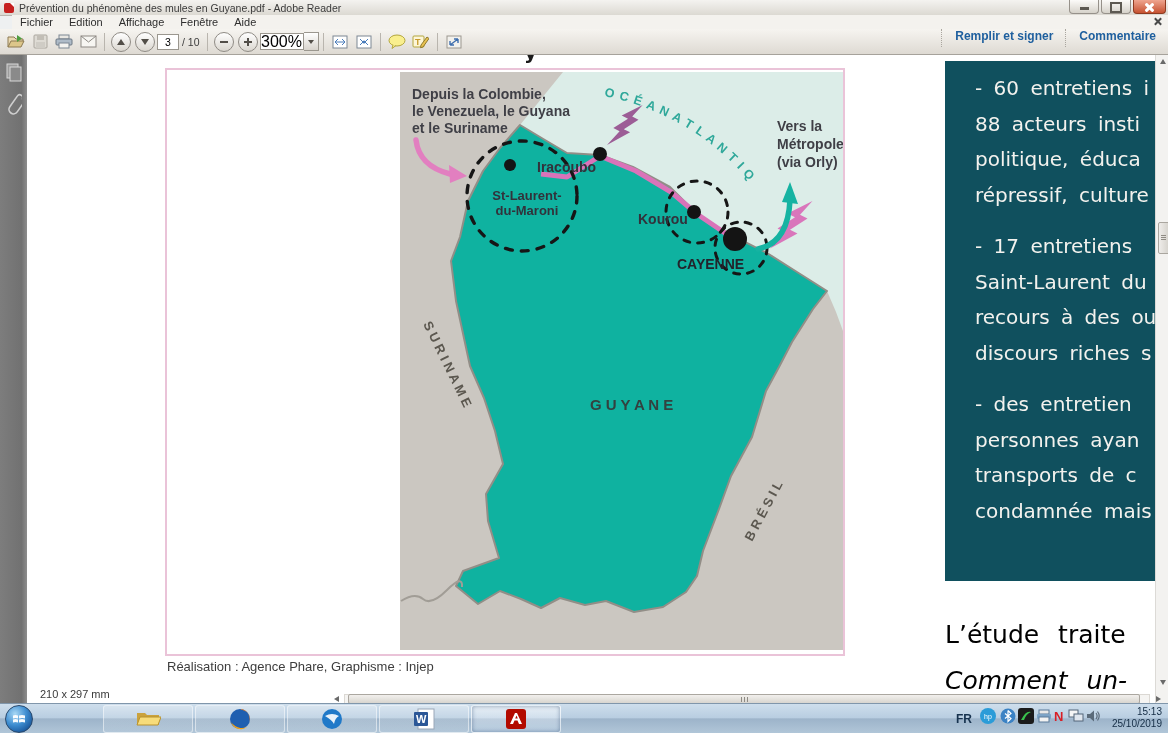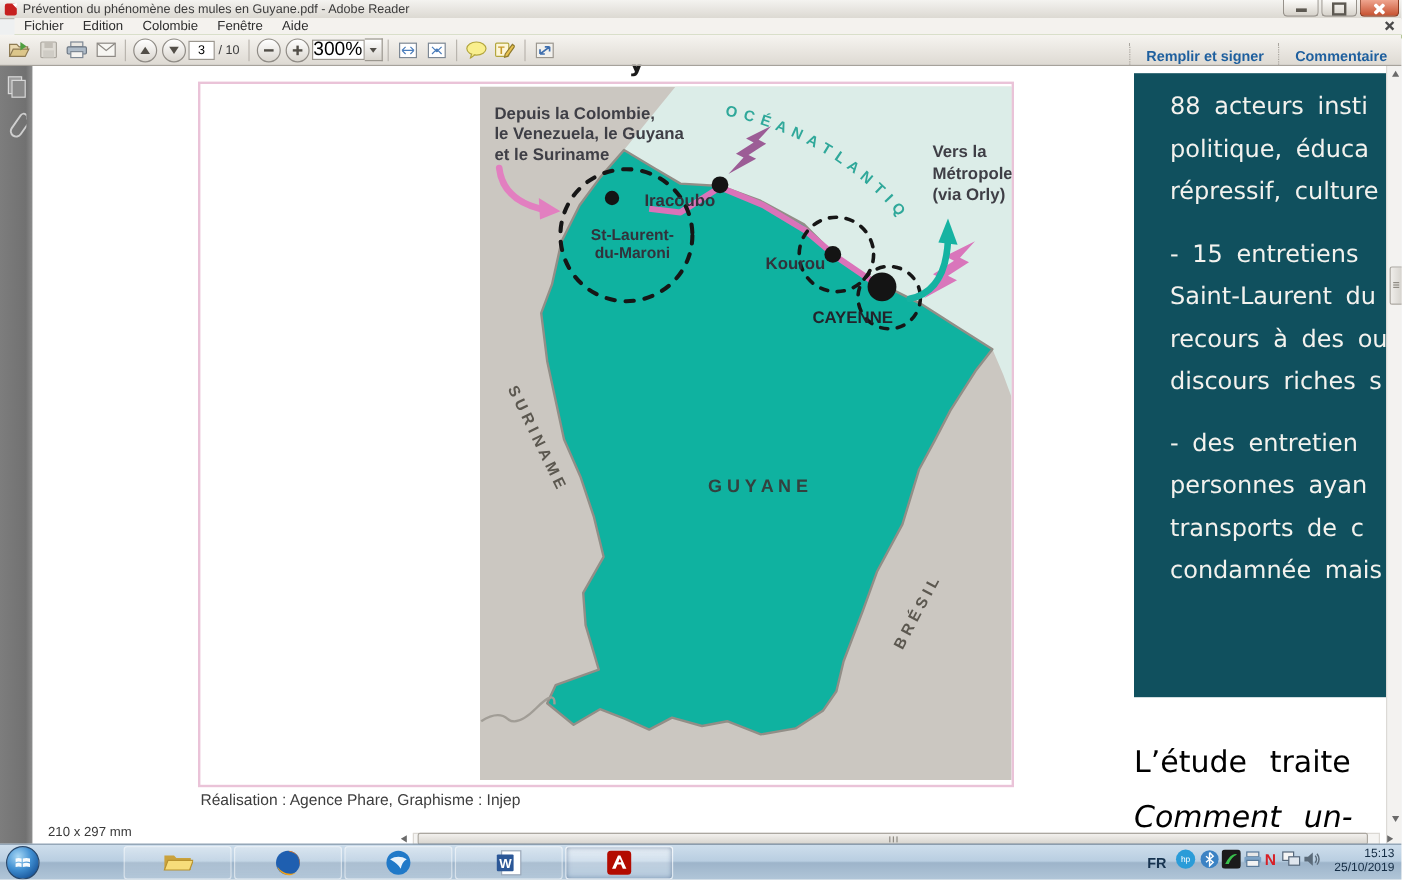--- a/index.html
+++ b/index.html
@@ -36,21 +36,21 @@
 .tri-up{width:0;height:0;border-left:4px solid transparent;border-right:4px solid transparent;border-bottom:6px solid #524e48}
 .tri-dn{width:0;height:0;border-left:4px solid transparent;border-right:4px solid transparent;border-top:6px solid #524e48}
 .bar-h{width:8px;height:2px;background:#524e48}
 .plus{position:relative;width:8px;height:8px}
 .plus::before{content:"";position:absolute;left:0;top:3px;width:8px;height:2px;background:#524e48}
 .plus::after{content:"";position:absolute;left:3px;top:0;width:2px;height:8px;background:#524e48}
 .pageinput{width:20px;height:14px;border:1px solid #9b978f;font-size:10.5px;text-align:center;padding:0;background:#fff}
 .lbl{font-size:10.5px;color:#3c3c3c;margin:0 3px}
 .zoombox{width:42px;height:15px;border:1px solid #9b978f;background:#fff;font-size:16px;display:flex;align-items:center;justify-content:center}
 .zcaret{width:14px;height:17px;border:1px solid #9b978f;border-left:none;background:linear-gradient(#fff,#d8d4cd);display:flex;align-items:center;justify-content:center}
-.tb-right{margin-left:auto;display:flex;align-items:flex-end;height:100%}
+.tb-right{margin-left:auto;display:flex;align-items:flex-start;height:100%}
 .tb-link{font-size:12px;font-weight:bold;color:#1e5f9e;padding:0 12px}
 .vdots{width:1px;height:18px;border-left:1px dotted #aaa69f}
 
 .nav-strip{left:0;top:55px;width:27px;height:648px;background:linear-gradient(90deg,#7d7d7d,#717171 80%,#8d8d8d);z-index:4}
 .page{left:27px;top:55px;width:1128px;height:648px;background:#fff;z-index:1}
 
 .frame{left:165px;top:68px;width:676px;height:584px;border:2px solid #eac3d8;background:#fff;z-index:2}
 .leg-t{font-size:13.5px;font-weight:800;color:#35353f;white-space:pre-line;letter-spacing:.2px}
 .leg-x{font-size:13px;font-weight:700;color:#3a3a43;line-height:16.5px;white-space:pre-line}
 .cap{font-size:13px;color:#3d3d3d}
@@ -103,21 +103,21 @@
       </div>
     <div class="wbtn close">
         <span class="g-x"></span>
       </div>
   </div>
 </div>
 
 <div class="abs menubar">
   <span class="mitem">Fichier</span>
   <span class="mitem">Edition</span>
-  <span class="mitem">Colombie</span>
+  <span class="mitem">Affichage</span>
   <span class="mitem">Fenêtre</span>
   <span class="mitem">Aide</span>
 </div>
 <div class="doc-x">
     <span class="dx"></span>
   </div>
 
 <div class="abs toolbar">
   <div class="tbtn">
     <svg width="18" height="15">
@@ -303,24 +303,25 @@
   <text x="638" y="224" font-size="14" font-weight="bold" fill="#32323b">Kourou</text>
   <text x="677" y="269" font-size="14" font-weight="bold" fill="#23232b">CAYENNE</text>
   <text x="590" y="410" font-size="15" font-weight="bold" fill="#33413f">G U Y A N E</text>
   <text font-size="13" font-weight="600" fill="#5b574f" transform="translate(423,324) rotate(64)">S U R I N A M E</text>
   <text font-size="13" font-weight="600" fill="#5b574f" transform="translate(752,542) rotate(-62)">B R É S I L</text>
 </svg>
 
 <div class="abs cap" style="left:167px;top:659px;z-index:2">Réalisation : Agence Phare, Graphisme : Injep</div>
 
 <div class="abs tealbox">
+  <div class="tl">- 60 entretiens i</div>
   <div class="tl">88 acteurs insti</div>
   <div class="tl">politique, éduca</div>
   <div class="tl">répressif, culture</div>
-  <div class="tl pgap">- 15 entretiens</div>
+  <div class="tl pgap">- 17 entretiens</div>
   <div class="tl">Saint-Laurent du</div>
   <div class="tl">recours à des ou</div>
   <div class="tl">discours riches s</div>
   <div class="tl pgap">- des entretien</div>
   <div class="tl">personnes ayan</div>
   <div class="tl">transports de c</div>
   <div class="tl">condamnée mais</div>
 </div>
 <div class="abs tail" style="top:620px;height:34px">L’étude traite</div>
 <div class="abs tail" style="top:666px;height:29px;font-style:italic">Comment un-</div>

